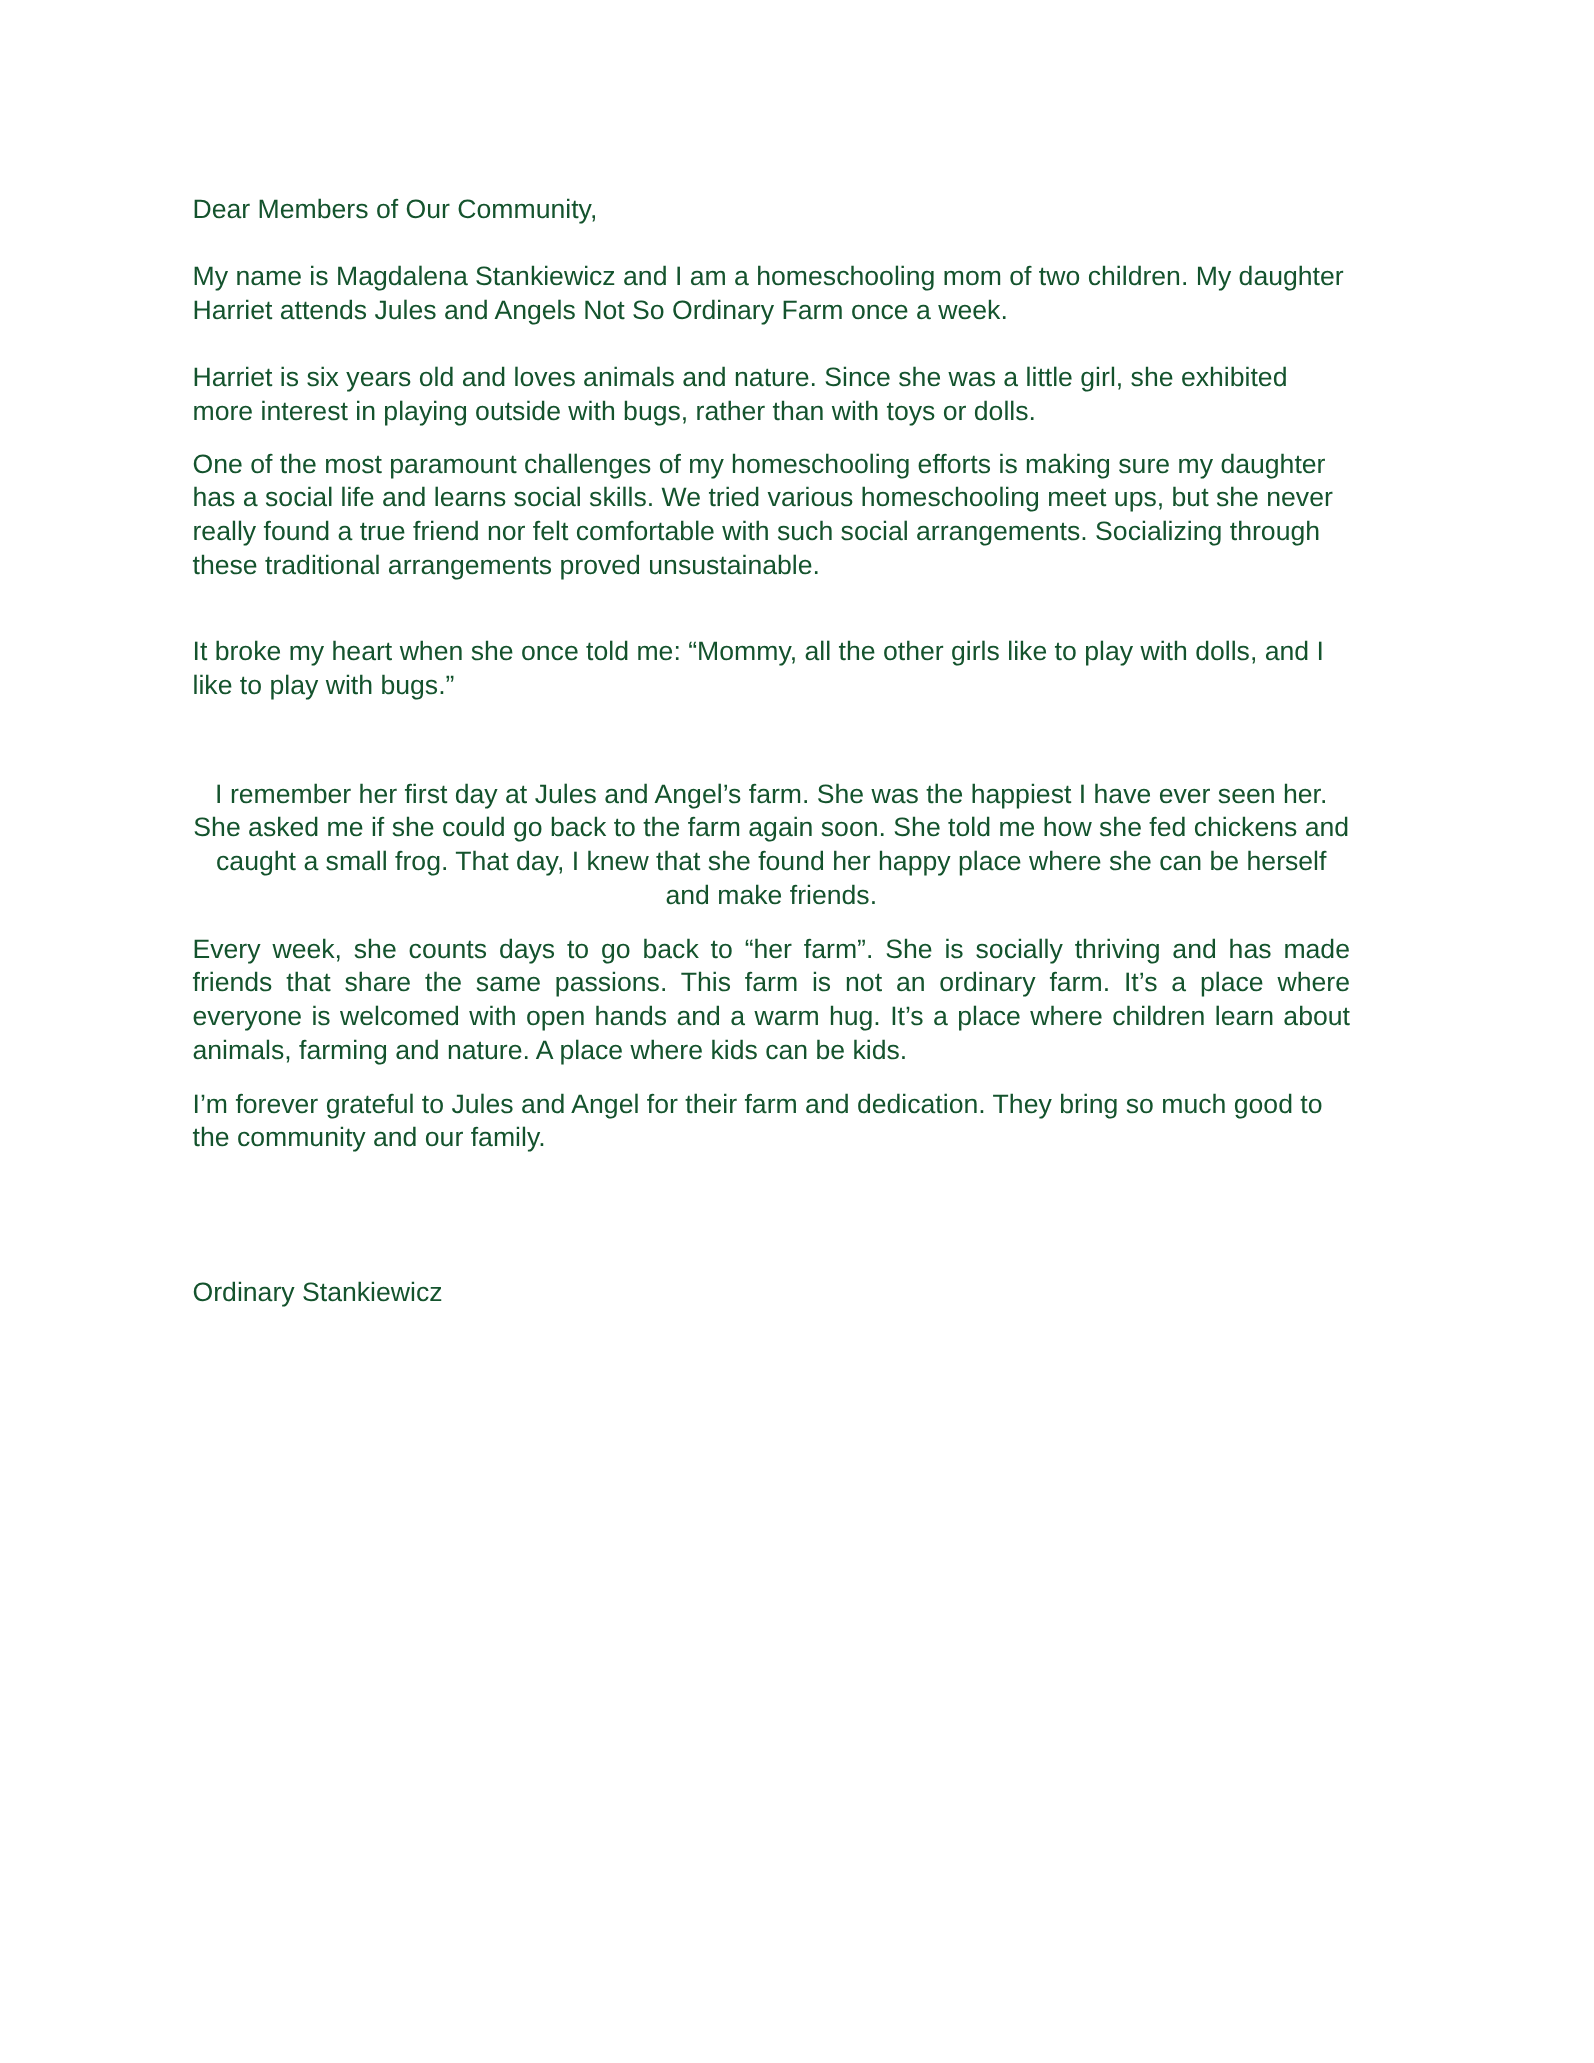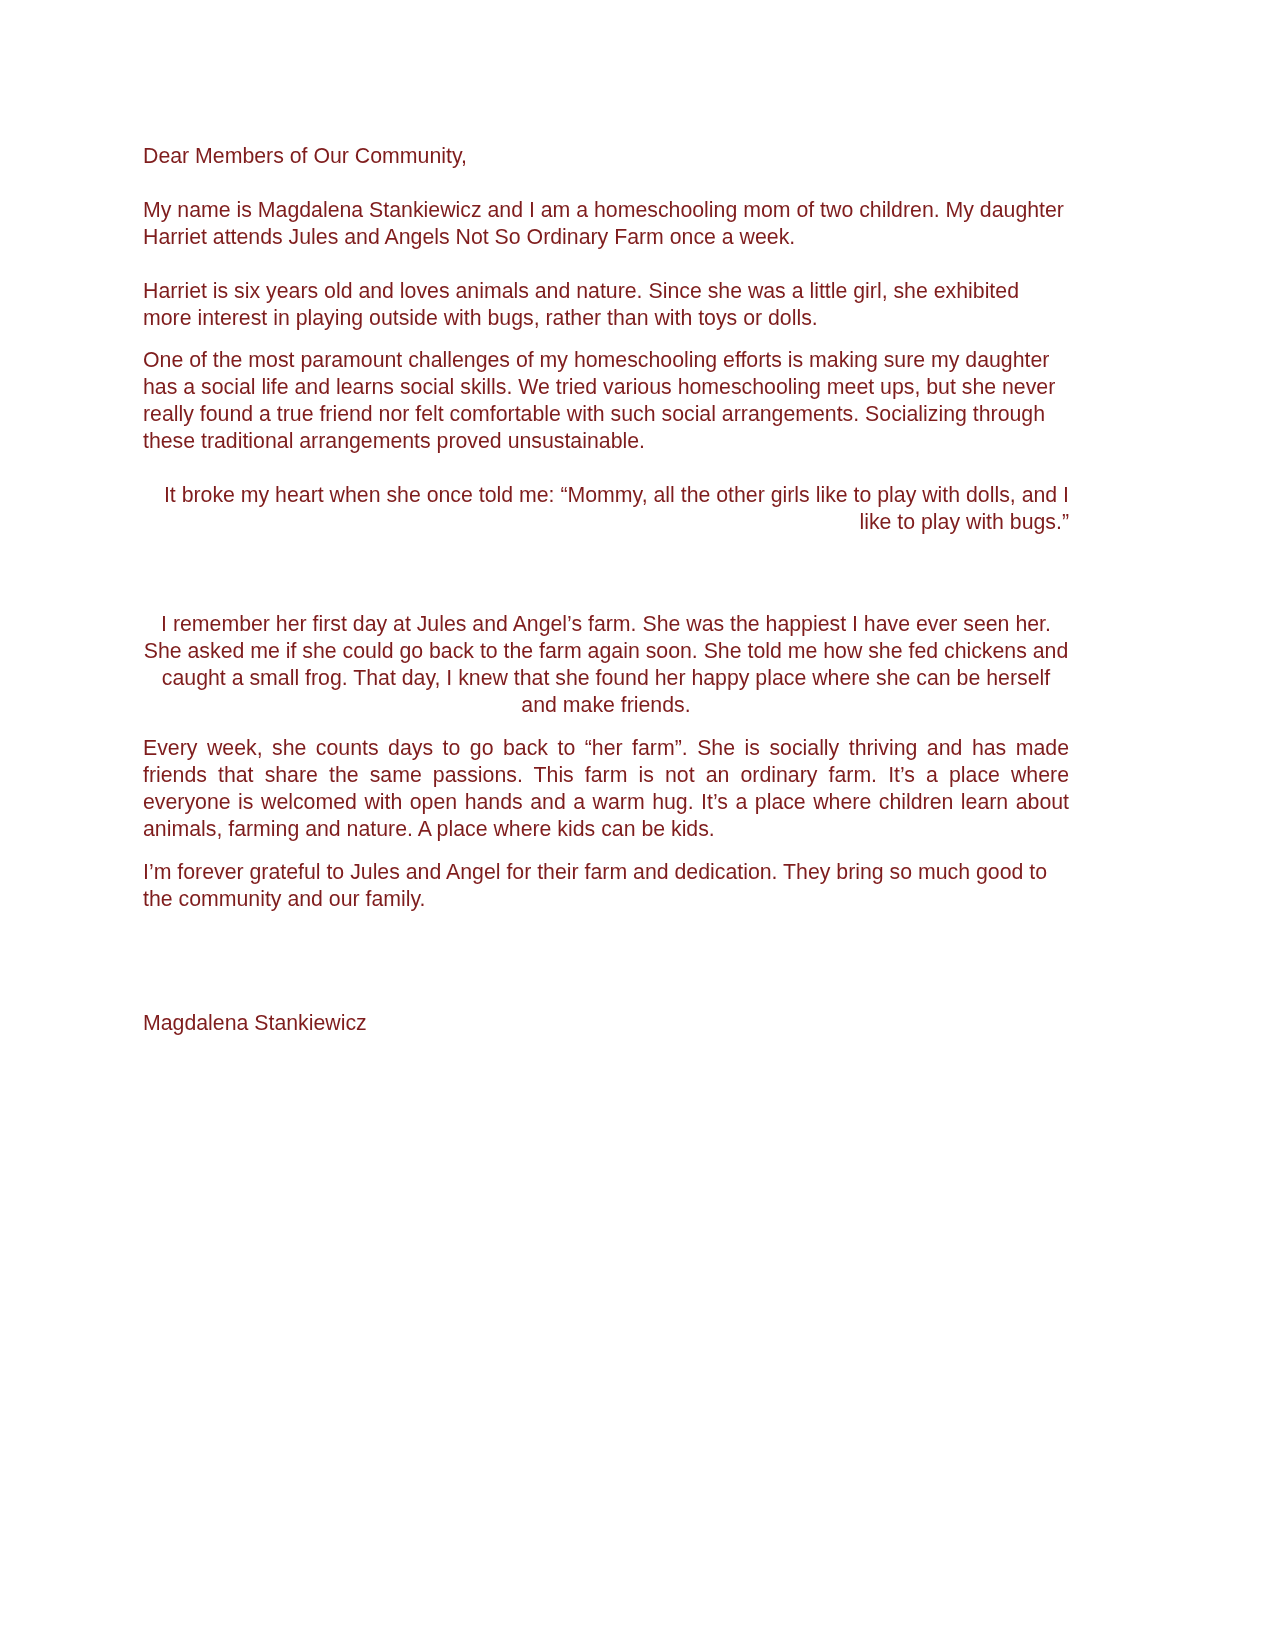--- a/index.html
+++ b/index.html
@@ -5,44 +5,44 @@
     html, body { margin: 0; padding: 0; background: #ffffff; }
     body { width: 1275px; height: 1650px; position: relative; overflow: hidden; }
     .page {
       position: absolute; left: 0; top: 0; width: 1275px; height: 1650px;
       background: #ffffff;
     }
     .text {
       font-family: "Liberation Sans", sans-serif;
       font-size: 21.3px;
       line-height: 27px;
-      color: #7f1d1d;
+      color: #14532d;
       position: absolute;
       left: 143px;
       width: 926px;
-      margin: 0;
+      margin: 11px;
     }
     .justify { text-align: justify; }
   </style>
 </head>
 <body>
 
 <div class="page">
   <p class="text" style="top:143px;">Dear Members of Our Community,</p>
 
   <p class="text" style="top:278px;">Harriet is six years old and loves animals and nature. Since she was a little girl, she exhibited more interest in playing outside with bugs, rather than with toys or dolls.</p>
 
   <p class="text" style="top:197px;">My name is Magdalena Stankiewicz and I am a homeschooling mom of two children. My daughter Harriet attends Jules and Angels Not So Ordinary Farm once a week.</p>
 
   <p class="text" style="top:347px;">One of the most paramount challenges of my homeschooling efforts is making sure my daughter has a social life and learns social skills. We tried various homeschooling meet ups, but she never really found a true friend nor felt comfortable with such social arrangements. Socializing through these traditional arrangements proved unsustainable.</p>
 
-  <p class="text" style="top:482px;text-align:right;">It broke my heart when she once told me: “Mommy, all the other girls like to play with dolls, and I like to play with bugs.”</p>
+  <p class="text" style="top:497px;">It broke my heart when she once told me: “Mommy, all the other girls like to play with dolls, and I like to play with bugs.”</p>
 
 
   <p class="text" style="top:611px;text-align:center;">I remember her first day at Jules and Angel’s farm. She was the happiest I have ever seen her. She asked me if she could go back to the farm again soon. She told me how she fed chickens and caught a small frog. That day, I knew that she found her happy place where she can be herself and make friends.</p>
 
   <p class="text justify" style="top:735px;">Every week, she counts days to go back to “her farm”. She is socially thriving and has made friends that share the same passions. This farm is not an ordinary farm. It’s a place where everyone is welcomed with open hands and a warm hug. It’s a place where children learn about animals, farming and nature. A place where kids can be kids.</p>
 
   <p class="text" style="top:859px;">I’m forever grateful to Jules and Angel for their farm and dedication. They bring so much good to the community and our family.</p>
 
 
-  <p class="text" style="top:1010px;">Magdalena Stankiewicz</p>
+  <p class="text" style="top:1010px;">Ordinary Stankiewicz</p>
 </div>
 
 </body></html>

